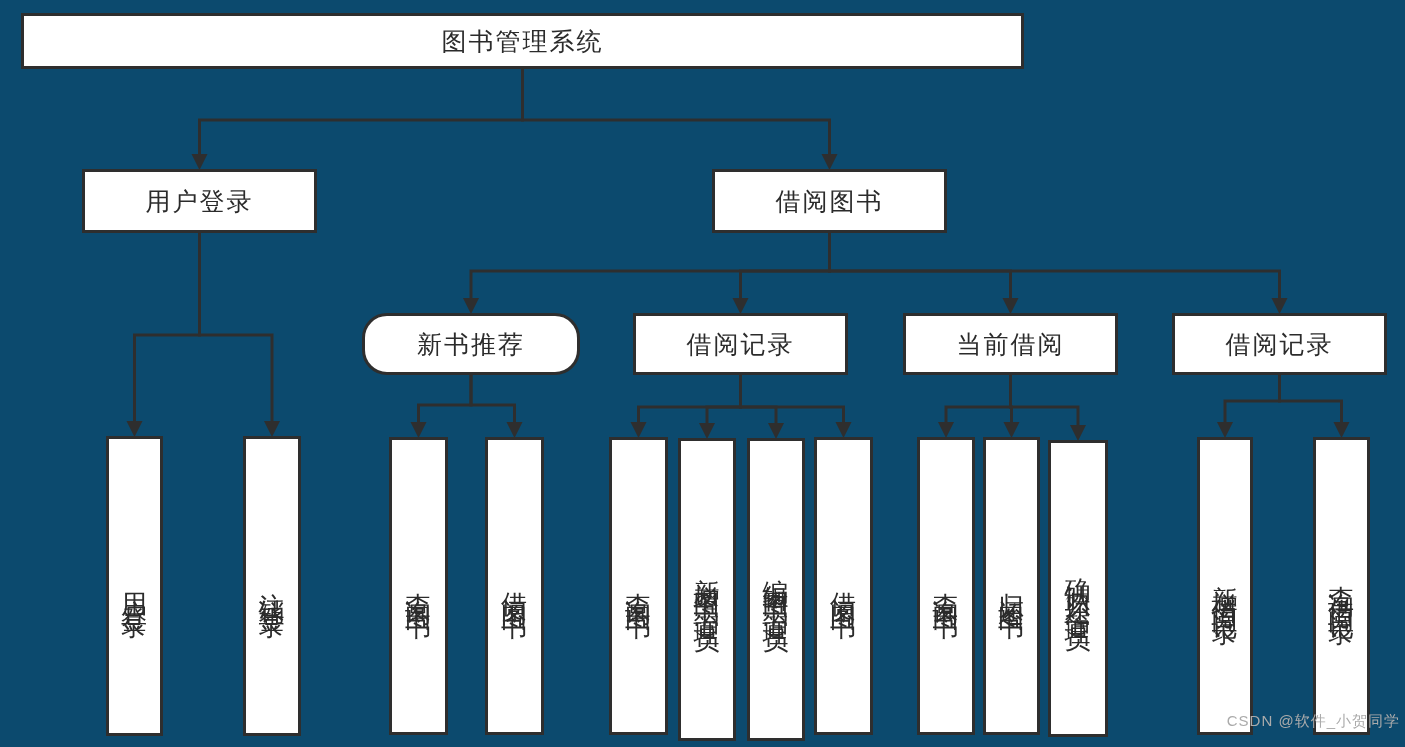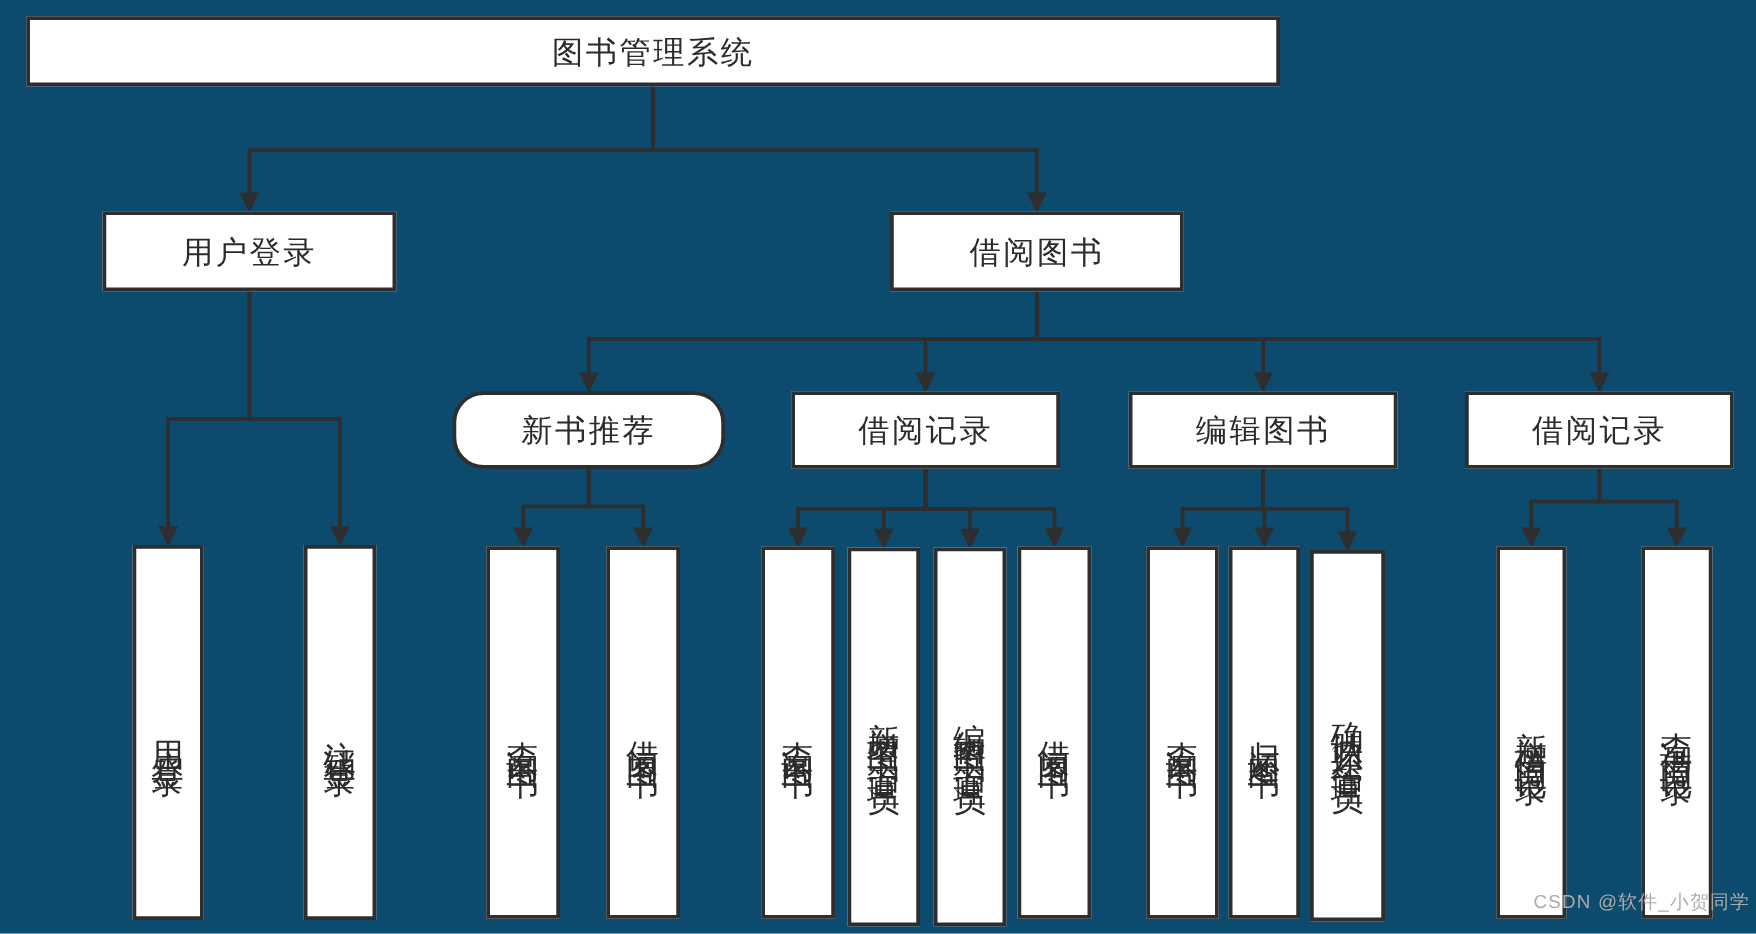--- a/index.html
+++ b/index.html
@@ -116,21 +116,21 @@
       <div class="node h" style="left: 712px; top: 169px; width: 235px; height: 64px; border-color: rgb(46, 46, 46);">
         <span class="label" style="color: rgb(43, 43, 43);">借阅图书</span>
       </div>
       <div class="node h" style="left: 362px; top: 313px; width: 218px; height: 62px; border-color: rgb(46, 46, 46); border-radius: 25px;">
         <span class="label" style="color: rgb(43, 43, 43);">新书推荐</span>
       </div>
       <div class="node h" style="left: 633px; top: 313px; width: 215px; height: 62px; border-color: rgb(46, 46, 46);">
         <span class="label" style="color: rgb(43, 43, 43);">借阅记录</span>
       </div>
       <div class="node h" style="left: 903px; top: 313px; width: 215px; height: 62px; border-color: rgb(46, 46, 46);">
-        <span class="label" style="color: rgb(43, 43, 43);">编辑图书</span>
+        <span class="label" style="color: rgb(43, 43, 43);">当前借阅</span>
       </div>
       <div class="node h" style="left: 1172px; top: 313px; width: 215px; height: 62px; border-color: rgb(46, 46, 46);">
         <span class="label" style="color: rgb(43, 43, 43);">借阅记录</span>
       </div>
       <div class="node v" style="left: 106px; top: 436px; width: 57px; height: 300px; border-color: rgb(46, 46, 46);">
         <span class="label" style="color: rgb(43, 43, 43);">用户登录</span>
       </div>
       <div class="node v" style="left: 243px; top: 436px; width: 58px; height: 300px; border-color: rgb(46, 46, 46);">
         <span class="label" style="color: rgb(43, 43, 43);">注销登录</span>
       </div>

